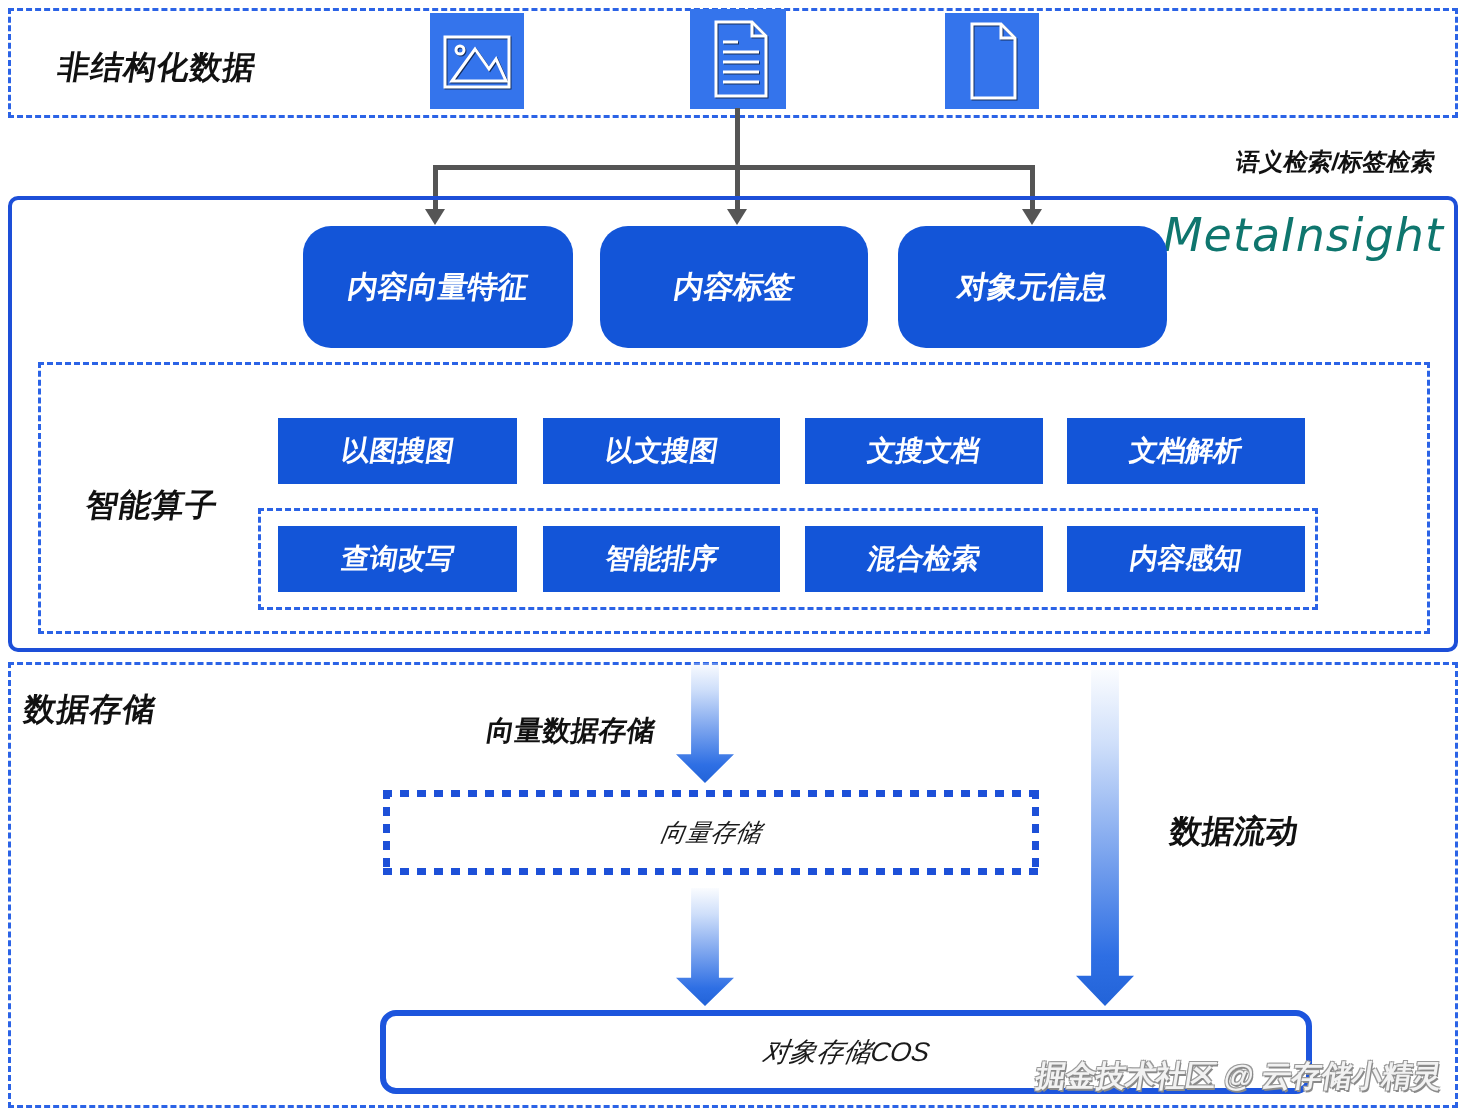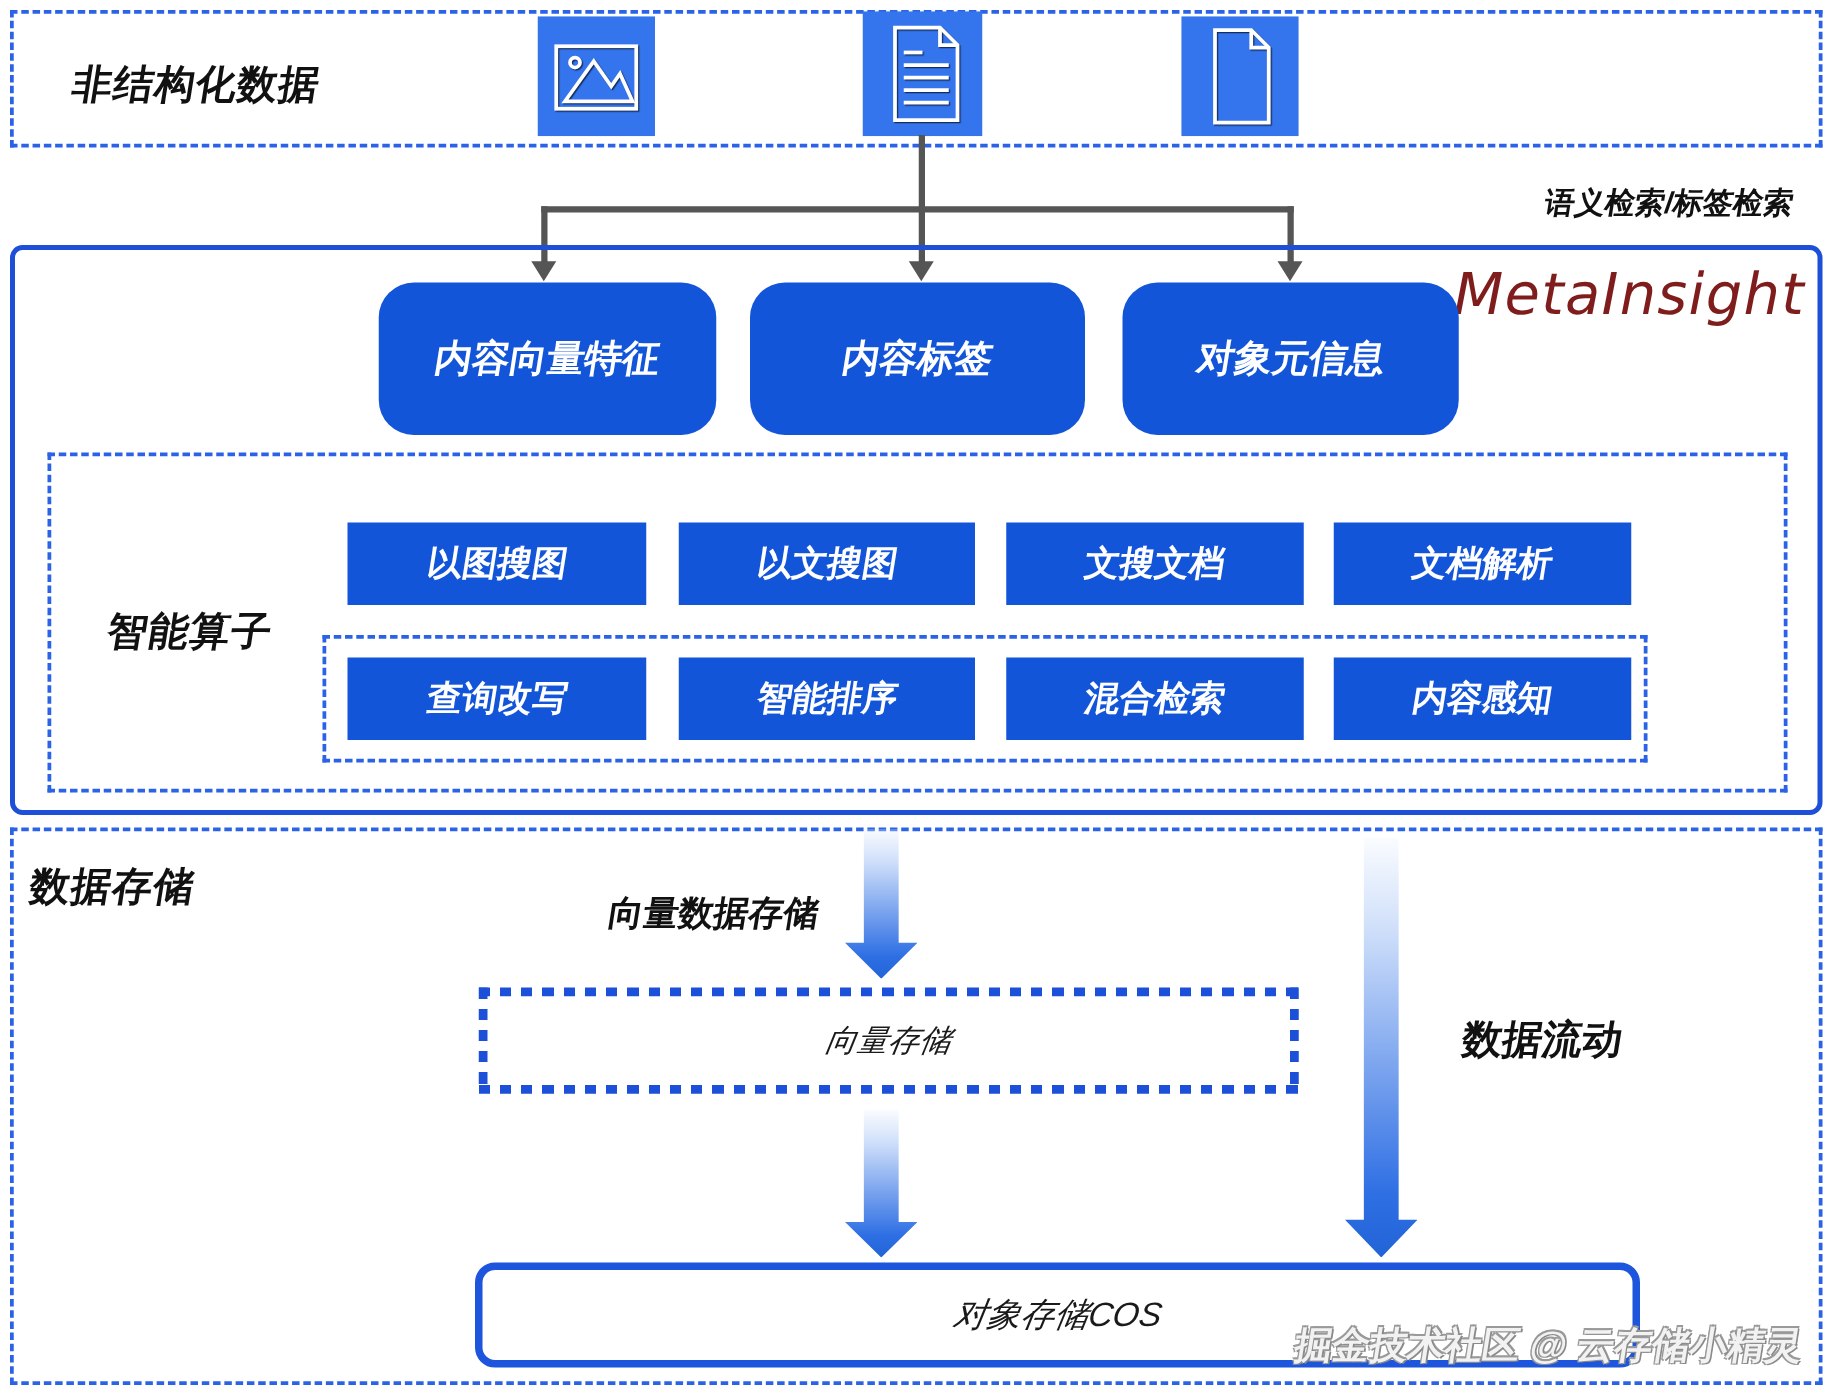--- a/index.html
+++ b/index.html
@@ -22,21 +22,21 @@
   .conn-head{
     width:0;height:0;border-left:10px solid transparent;border-right:10px solid transparent;
     border-top:16px solid #555555;z-index:1;
   }
 
   
   .meta-box{
     border:4px solid #1d4fd8;border-radius:10px;box-sizing:border-box;z-index:2;background:transparent;
   }
   .meta-title{
-    font-size:46px;font-style:italic;color:#7f1d1d;font-weight:500;letter-spacing:1px;
+    font-size:46px;font-style:italic;color:#0f766e;font-weight:500;letter-spacing:1px;
     font-family:"DejaVu Sans","Liberation Sans",sans-serif;
   }
   .retrieval-label{font-size:24px;font-weight:700;color:#111;}
 
   
   .feature-box{
     background:#1355d8;border-radius:28px;color:#ffffff;display:flex;align-items:center;justify-content:center;
     font-size:30px;font-weight:700;z-index:3;
   }
   

